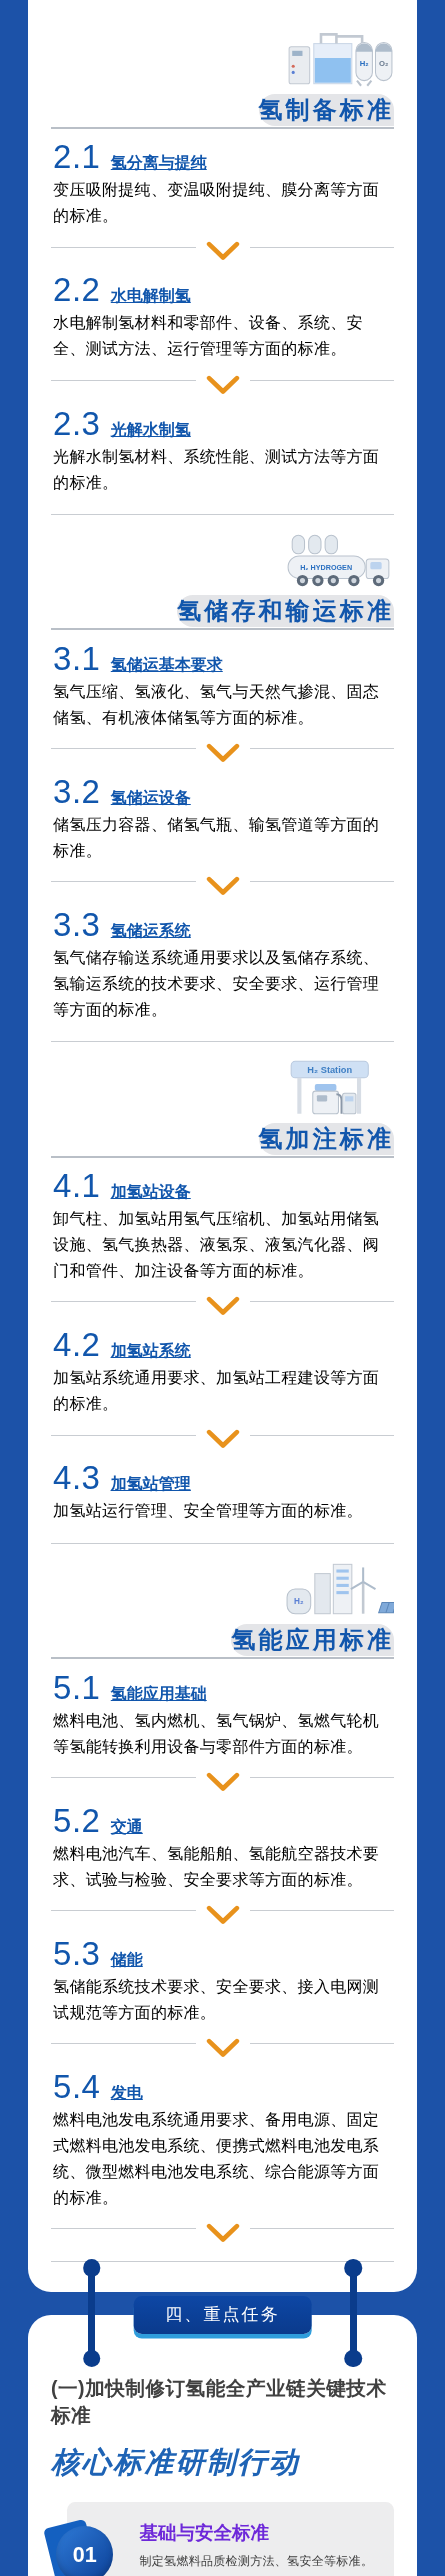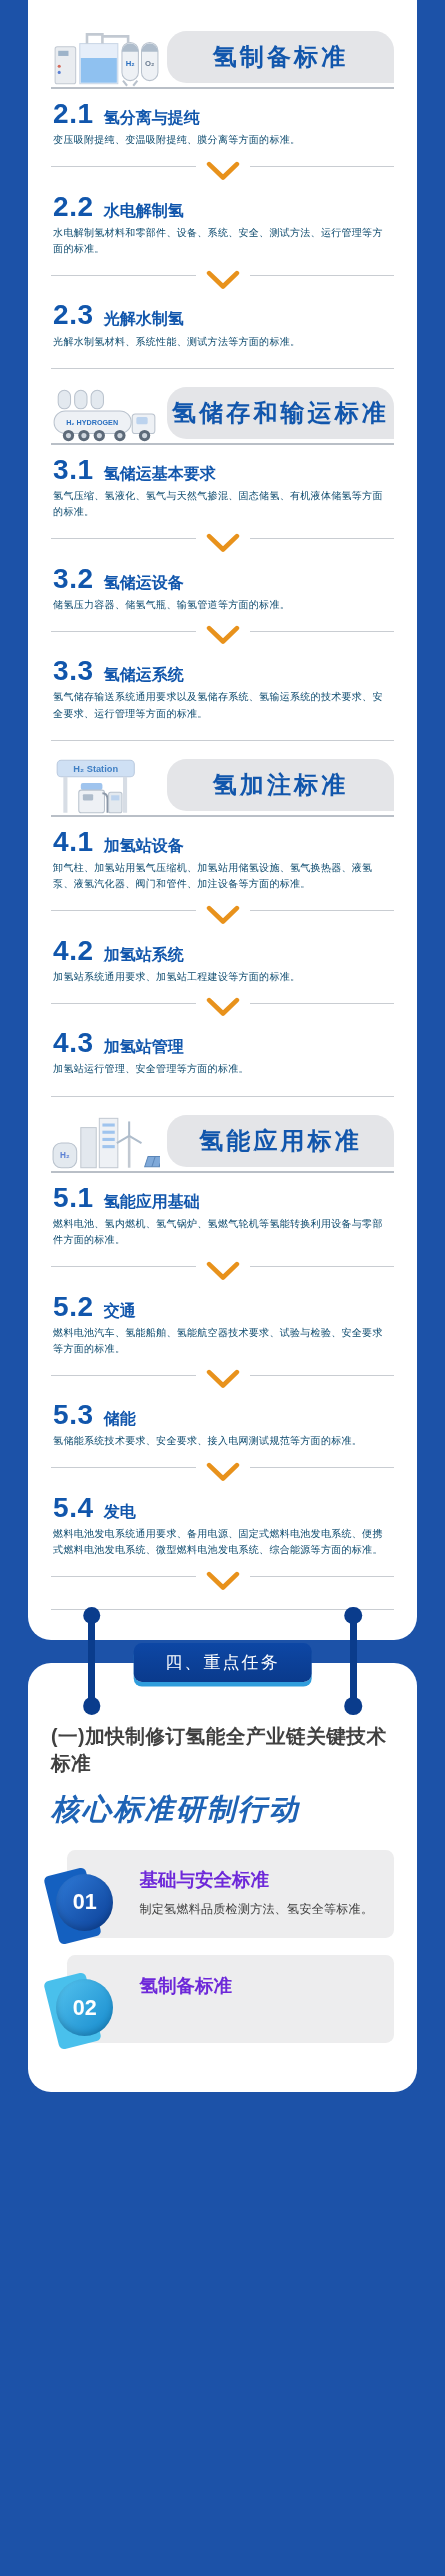--- a/index.html
+++ b/index.html
@@ -27,34 +27,34 @@
   }
   .pin { position:absolute; top:-52px; width:7.2px; height:100px;
     background:#0a3c8c; border-radius:3.6px; z-index:4; }
   .pin::before,.pin::after { content:""; position:absolute; left:50%;
     transform:translateX(-50%); width:17.5px; height:17.5px; border-radius:50%;
     background:#0a3c8c; }
   .pin::before { top:-4.1px; } .pin::after { bottom:-4.1px; }
   .pin-left { left:60px; } .pin-right { right:60px; }
 
   
-  .sec-head { display:flex; align-items:center; gap:7px;
-    border-bottom:2.1px solid #b9bfc7; margin:13.4px 0 3.1px; padding-bottom:0; }
+  .sec-head { display:flex; align-items:flex-end; gap:7px;
+    border-bottom:2.1px solid #b9bfc7; margin:13.4px 0 3.1px; padding-bottom:0;flex-direction:column; }
   .sec-illus { width:109px; height:58px; flex:none; }
   .sec-pill { flex:1; height:52px; background:#e4e5e8;
     border-radius:19.6px 19.6px 0 19.6px; display:flex; align-items:center;
     justify-content:center; margin-bottom:1px; }
   .sec-pill span { font-size:24px; font-weight:bold; color:#1156ac; letter-spacing:3.1px; }
 
   
   .std-item { padding:8.2px 2.1px 2.1px; }
   .std-head { display:flex; align-items:baseline; gap:10.3px; margin-bottom:3.1px; }
-  .std-num { font-size:28px; font-weight:700; color:#1156ac; line-height:1.0; letter-spacing:0.5px; }
-  .std-title { font-size:16px; font-weight:bold; color:#1156ac; }
-  .std-desc { font-size:10px; color:#0c4a6e; line-height:1.62; letter-spacing:0.3px; }
+  .std-num { font-size:33px; font-weight:400; color:#1156ac; line-height:1.0; letter-spacing:0.5px; }
+  .std-title { font-size:16px; font-weight:bold; color:#1156ac;text-decoration:underline; }
+  .std-desc { font-size:16px; color:#000000; line-height:1.62; letter-spacing:0.3px; }
 
   .divider { position:relative; margin:10.3px 0 2.1px; height:21.6px; }
   .divider .line { position:absolute; top:5.2px; left:0; right:0; height:1px; background:#c9cdd2; }
   .divider.plain { height:8.2px; margin:11.3px 0 0; }
   .divider .notch { position:absolute; top:0; left:50%; transform:translateX(-50%);
     width:54px; height:21.6px; background:#fff; display:flex; justify-content:center; }
 
   
   .kt-heading { font-size:19.6px; font-weight:bold; color:#404040; margin:8.2px 0 13.4px; letter-spacing:0.5px; }
   .kt-action { font-family:"DejaVu Serif","Liberation Serif",serif; font-style:italic;

